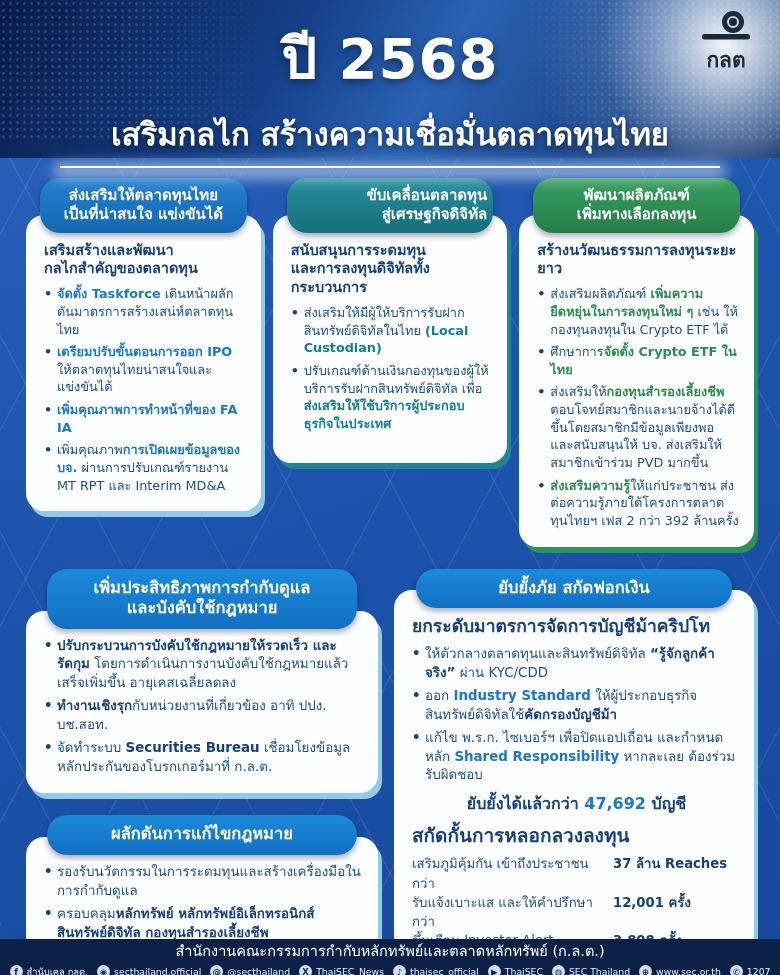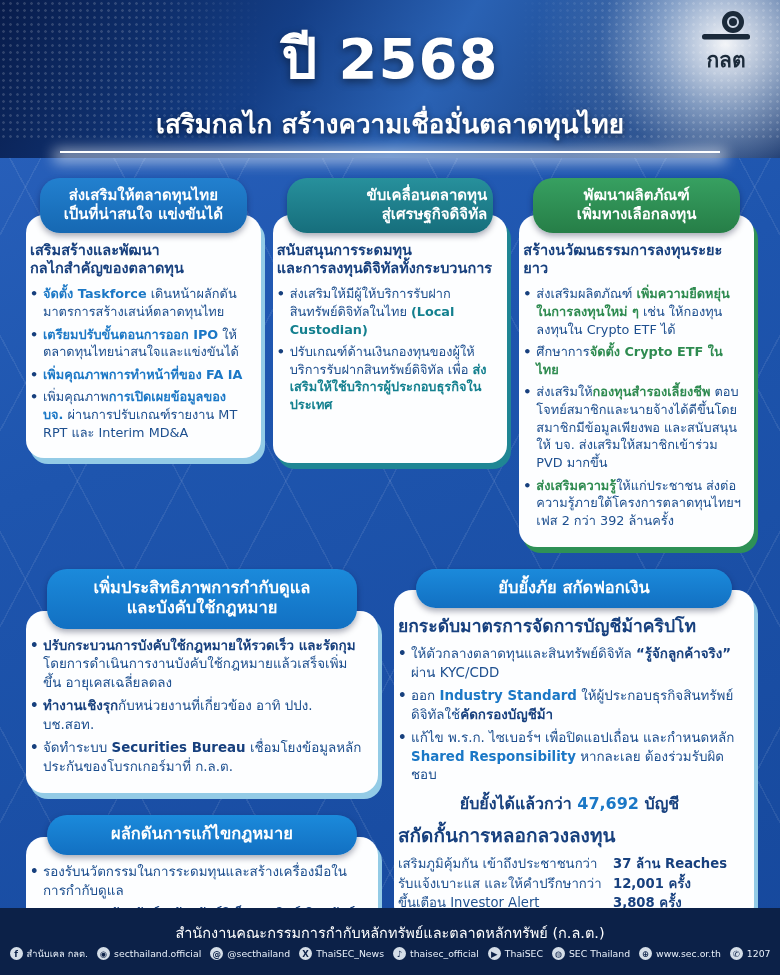--- a/index.html
+++ b/index.html
@@ -25,59 +25,59 @@
       radial-gradient(circle at 93% 28%, rgba(255,255,255,.95) 0%, rgba(220,235,250,.55) 9%, rgba(180,210,240,.15) 17%, transparent 26%),
       linear-gradient(120deg,#081C4B 0%,#143E86 35%,#2A62B4 55%,#0E2B63 100%);
     text-align:center;color:#fff;z-index:3;}
   .dots{position:absolute;top:0;bottom:18px;width:34%;
     background-image:radial-gradient(circle,rgba(255,255,255,.28) 1.1px,transparent 1.6px);
     background-size:7px 7px;opacity:.55;}
   .dots-l{left:0;-webkit-mask-image:linear-gradient(90deg,#000 55%,transparent);mask-image:linear-gradient(90deg,#000 55%,transparent);}
   .dots-r{right:0;-webkit-mask-image:linear-gradient(270deg,#000 55%,transparent);mask-image:linear-gradient(270deg,#000 55%,transparent);}
   h1{font-size:56px;font-weight:bold;padding-top:14px;letter-spacing:1px;
      text-shadow:0 3px 8px rgba(0,0,0,.45);position:relative;}
-  h2{font-size:26px;font-weight:bold;margin-top:0;text-shadow:0 2px 6px rgba(0,0,0,.5);position:relative;}
+  h2{font-size:31px;font-weight:bold;margin-top:6px;text-shadow:0 2px 6px rgba(0,0,0,.5);position:relative;}
   .subline{position:relative;margin:7px auto 0;width:660px;height:2px;background:#fff;
     box-shadow:0 4px 14px 6px rgba(255,255,255,.55);}
   .logo{position:absolute;top:10px;right:18px;width:72px;text-align:center;z-index:4;}
   .logo-txt{font-size:21px;font-weight:bold;color:#1B2A3A;line-height:1;margin-top:2px;}
   
   main{position:absolute;top:158px;bottom:50px;left:0;right:0;padding:20px 26px 0;z-index:2;}
   .row1{display:grid;grid-template-columns:1fr 1fr 1fr;gap:12px;}
   .row2{display:grid;grid-template-columns:352px 1fr;gap:16px;margin-top:22px;align-items:start;}
   .pill{position:relative;z-index:2;margin:0 auto -18px;width:88%;border-radius:20px;
     padding:8px 6px 9px;text-align:center;color:#fff;font-weight:bold;font-size:15px;line-height:1.25;
     box-shadow:0 3px 6px rgba(0,10,40,.35);}
   .row2 .pill{font-size:16.5px;padding:9px 8px 10px;}
   .p-blue{background:linear-gradient(180deg,#2280CF,#1668B2);}
   .p-blue2{background:linear-gradient(180deg,#1B8ADB,#1270C2);}
   .p-teal{background:linear-gradient(180deg,#27909C,#166E7C);text-align:right;}
   .p-green{background:linear-gradient(180deg,#37A061,#267E47);}
   .card{position:relative;z-index:1;background:#FDFEFF;border-radius:18px;
-    padding:26px 13px 12px 4px;color:var(--body-txt);}
+    padding:26px 13px 12px 18px;color:var(--body-txt);}
   .e-blue{box-shadow:4px 6px 0 var(--edge-blue);}
   .e-teal{box-shadow:4px 6px 0 var(--edge-teal);}
   .e-green{box-shadow:4px 6px 0 var(--edge-green);}
   .sub{font-weight:bold;color:var(--navy);font-size:14.5px;line-height:1.3;margin-bottom:7px;}
   ul{list-style:none;}
   li{position:relative;padding-left:13px;font-size:12.8px;line-height:1.38;margin-bottom:5px;color:var(--body-txt);}
   li::before{content:"•";position:absolute;left:0;top:0;color:var(--navy);font-weight:bold;}
   .row2 li{font-size:13.4px;}
   .b-blue{color:var(--blue);font-weight:bold;}
   .b-teal{color:var(--teal);font-weight:bold;}
   .b-green{color:var(--green);font-weight:bold;}
   .b-navy{color:var(--navy);font-weight:bold;}
   .colL > section + section{margin-top:22px;}
   .sec-title{font-weight:bold;color:var(--navy);font-size:17.5px;line-height:1.25;margin:2px 0 7px;}
   .highlight{text-align:center;font-size:16px;margin:6px 0 8px;}
   .stat{display:grid;grid-template-columns:1fr 128px;gap:6px;font-size:13.2px;line-height:1.45;}
   .stat .sv{font-weight:bold;color:var(--navy);}
   
-  footer{position:absolute;left:0;right:0;bottom:0;height:67px;background:var(--footer-bg);
-    color:#fff;text-align:center;z-index:3;padding-top:17px;}
+  footer{position:absolute;left:0;right:0;bottom:0;height:36px;background:var(--footer-bg);
+    color:#fff;text-align:center;z-index:3;padding-top:4px;}
   .org{font-size:14.5px;line-height:1.2;}
   .socials{display:flex;justify-content:center;align-items:center;gap:9px;margin-top:4px;white-space:nowrap;}
   .soc{display:inline-flex;align-items:center;gap:4px;font-size:9.3px;color:#E8F0FA;}
   .ico{width:13px;height:13px;border-radius:50%;background:rgba(235,243,250,.9);color:#0C2148;
     display:inline-flex;align-items:center;justify-content:center;font-size:8.5px;font-weight:bold;line-height:1;}
 </style>
 </head>
 <body>
 
 <div class="page">

